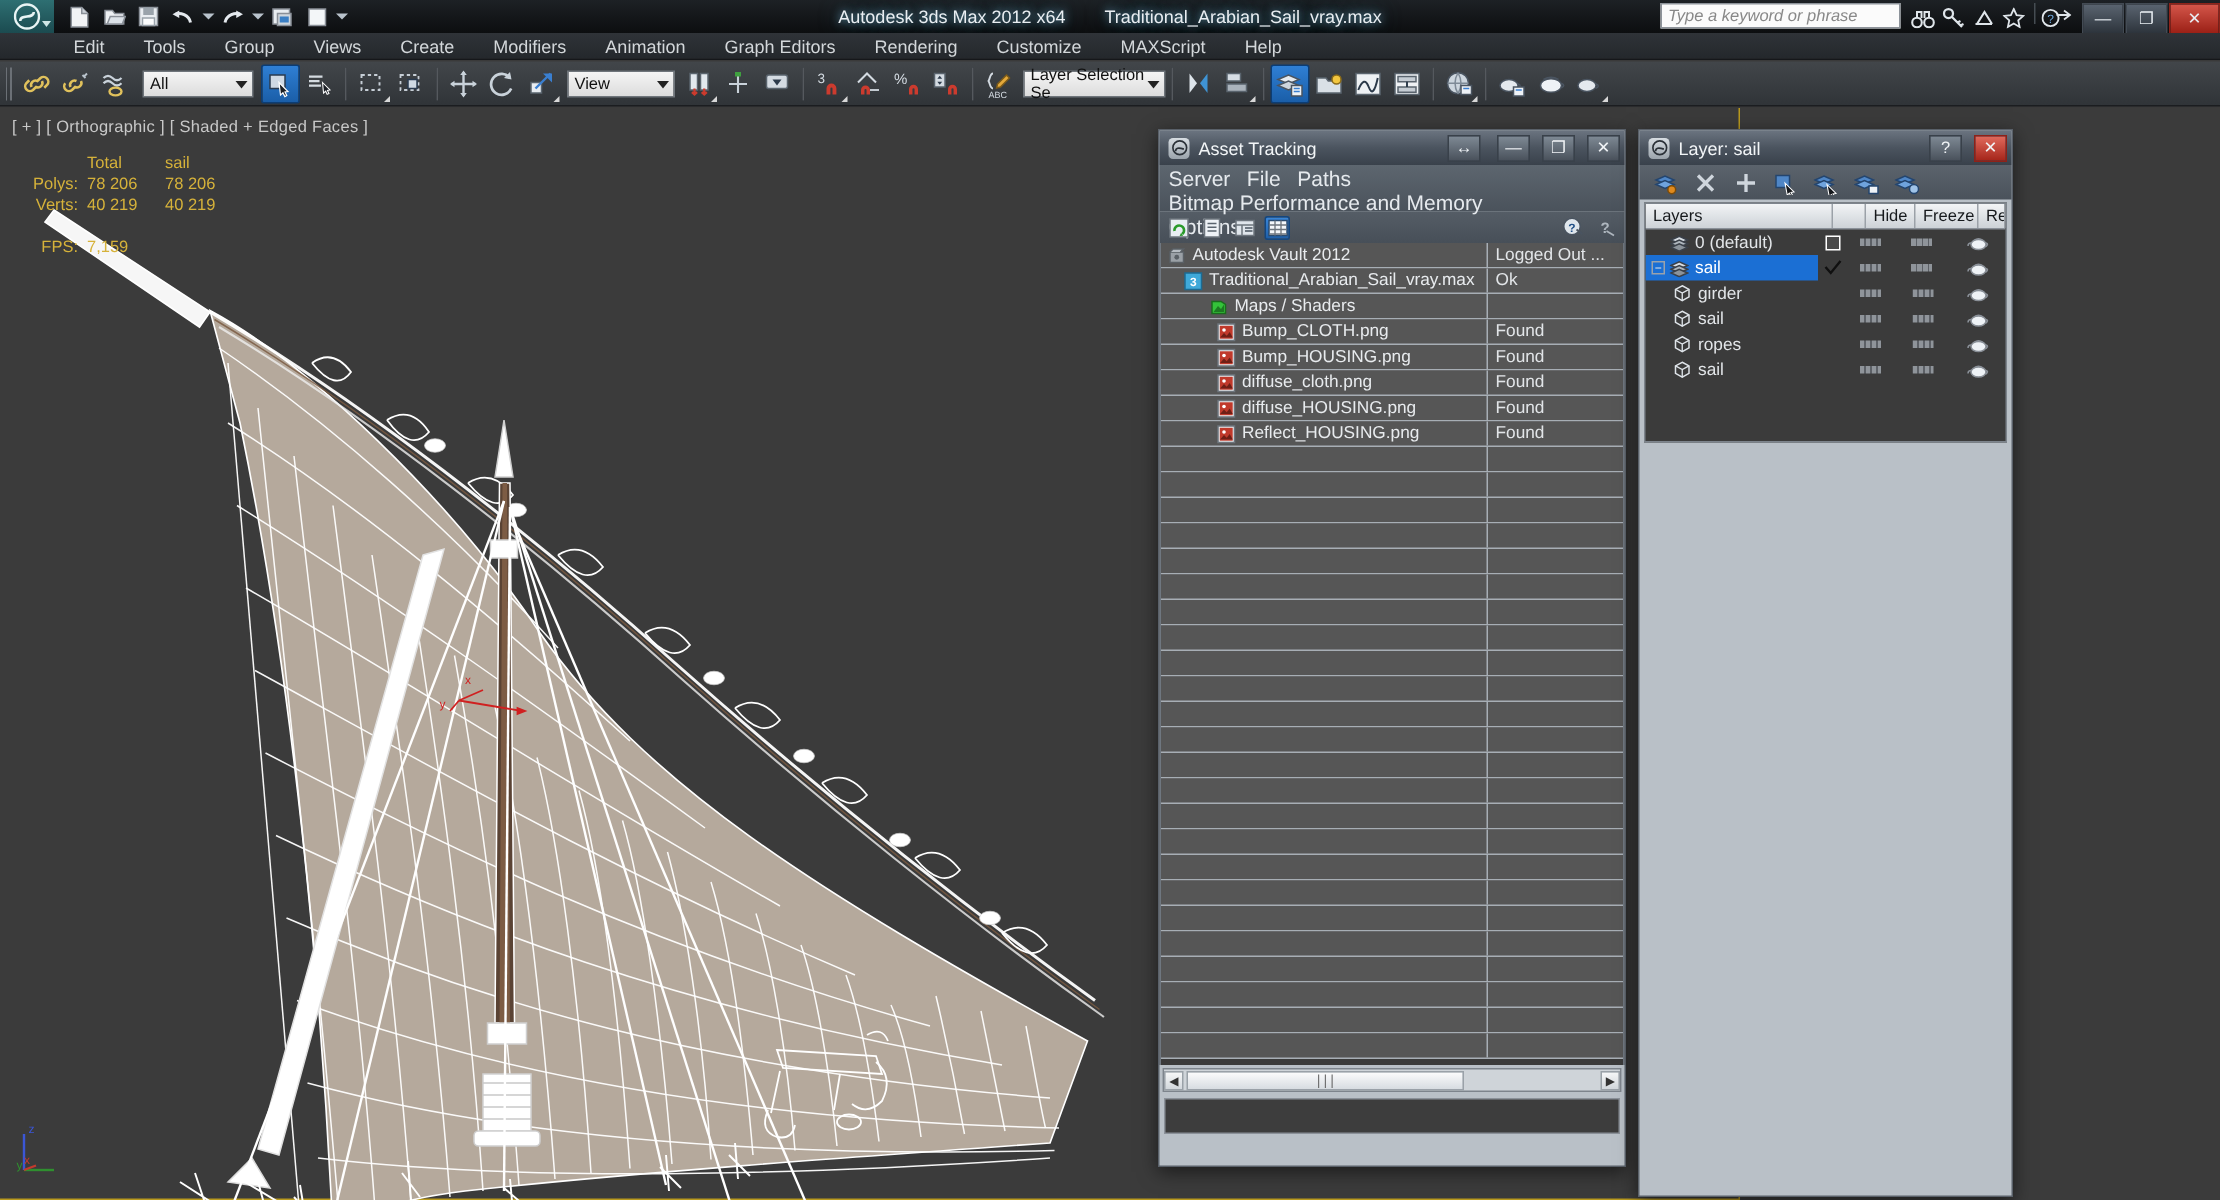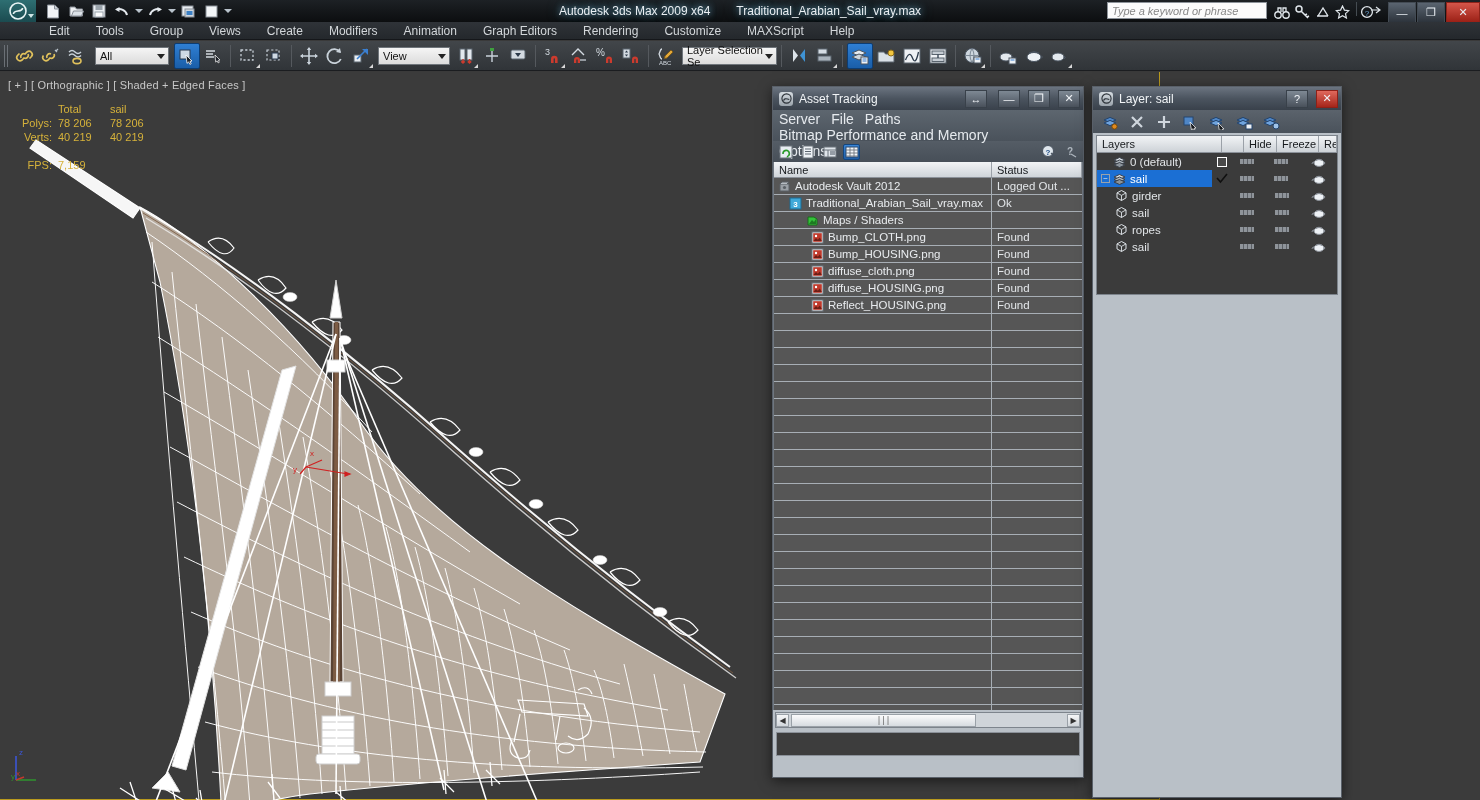--- a/index.html
+++ b/index.html
@@ -236,21 +236,21 @@
       </div>
       <div class="qat-btn">
         <svg width="13" height="13" viewBox="0 0 13 13">
             <rect x="1" y="1" width="11" height="11" fill="#f3f6f8" stroke="#8a9098"></rect>
           </svg>
       </div>
       <span class="qat-dd"></span>
     </div>
 
     <div class="tb-title">
-      <span>Autodesk 3ds Max  2009 x64</span>
+      <span>Autodesk 3ds Max  2012 x64</span>
       <span>Traditional_Arabian_Sail_vray.max</span>
     </div>
 
     <div class="tb-right">
       <div class="searchbox">
         <span class="ph">Type a keyword or phrase</span>
       </div>
       <div class="tb-icon">
         <svg width="16" height="13" viewBox="0 0 16 13">
             <circle cx="4" cy="9" r="3.2" fill="none" stroke="#dfe5ea" stroke-width="1.4"></circle>
@@ -758,24 +758,20 @@
       </div>
       <div class="at-tool">
         <svg width="15" height="15" viewBox="0 0 15 15">
             <text x="4" y="11" font-size="10" fill="#aeb6be" font-family="Liberation Sans" font-weight="bold">?</text>
             <path d="M8 10l5 3" stroke="#aeb6be" stroke-width="1.2"></path>
           </svg>
       </div>
     </div>
 
     <div class="at-grid">
-      <div class="at-header">
-        <div class="hc" style="width:218px;">Name</div>
-        <div class="hc" style="flex:1;">Status</div>
-      </div>
       <div id="at-rows">
           <div class="at-row">
             <div class="c-name" style="padding-left:4px">
               <svg class="ico16" viewBox="0 0 13 13">
                 <path d="M2 4h9v7H2z" fill="#9aa0a6" stroke="#5a6066"></path>
                 <path d="M2 4l2-2h7l-2 2" fill="#b6bcc2" stroke="#5a6066"></path>
                 <circle cx="6.5" cy="7.5" r="1.6" fill="#5a6066"></circle>
               </svg>
               <span class="nm">Autodesk Vault 2012</span>
             </div>

